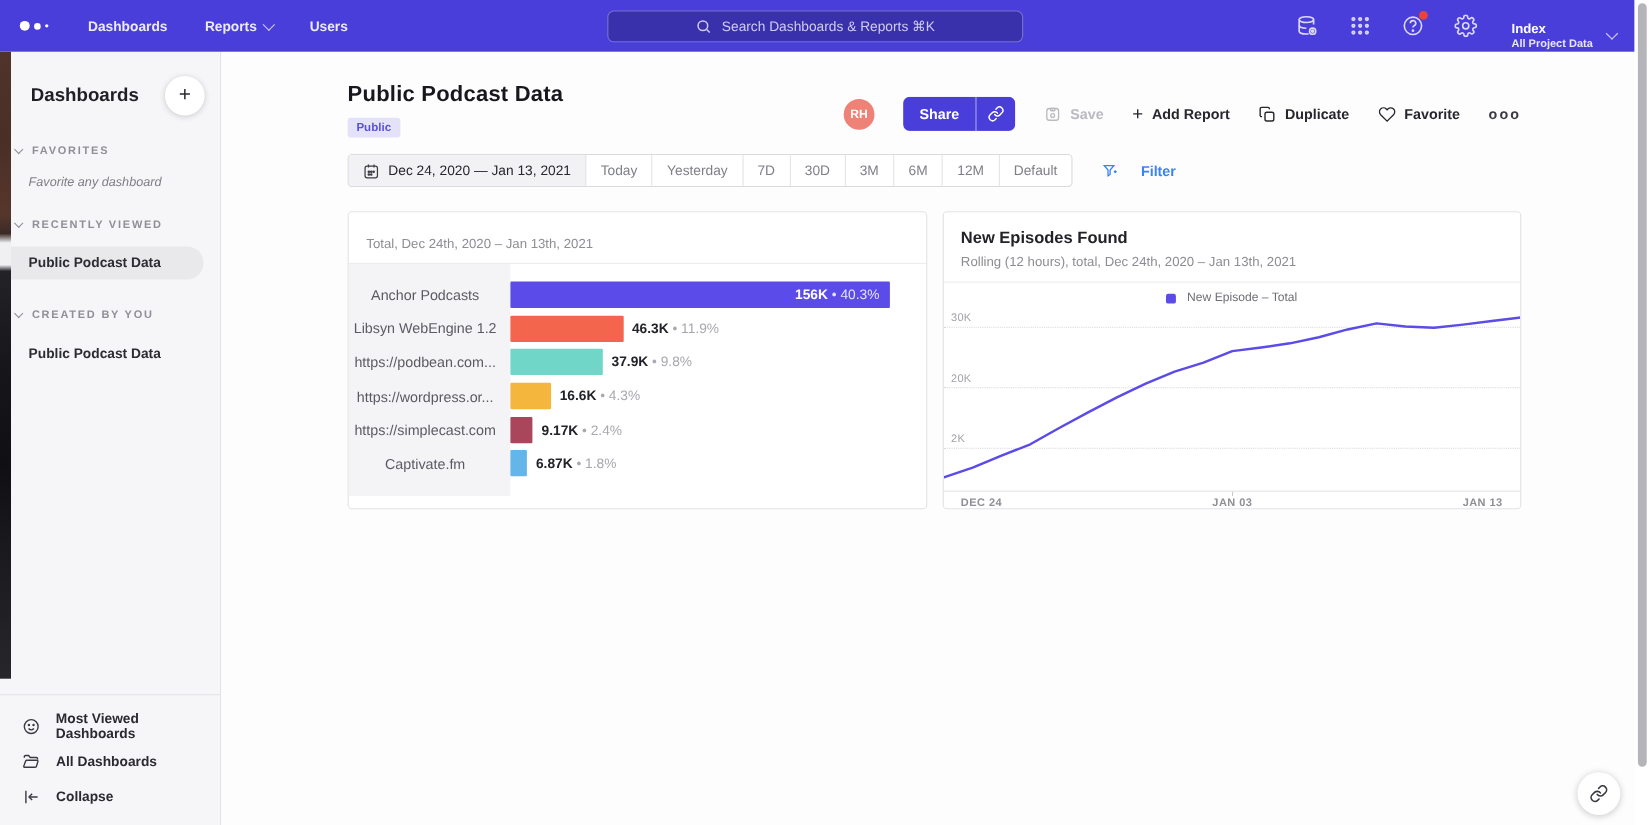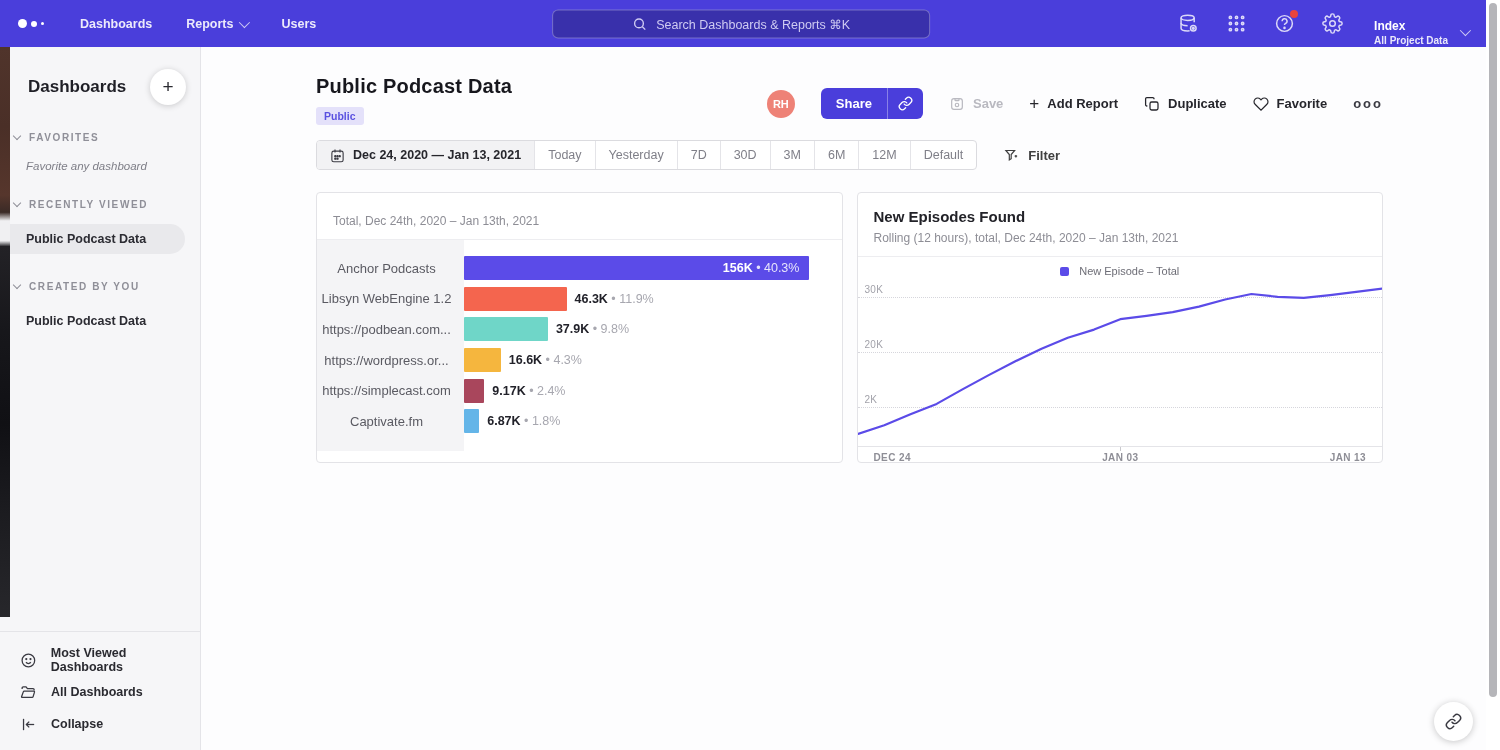--- a/index.html
+++ b/index.html
@@ -83,24 +83,24 @@
   .act-btn.disabled { color:#b9b9c0; cursor:default; }
   .dots3 { letter-spacing:2px; font-size:13px; font-weight:700; color:#3a3a42; cursor:pointer; }
 
   
   .toolbar { display:flex; align-items:center; padding:15px 103px 0 115px; }
   .seg-group { display:flex; border:1px solid #dbdbdf; border-radius:4px; overflow:hidden; height:30px;
     background:#fff; }
   .seg { display:flex; align-items:center; gap:8px; padding:0 13px; font-size:12.5px; color:#7f7f88;
     border-right:1px solid #e4e4e8; cursor:pointer; white-space:nowrap; }
   .seg:last-child { border-right:none; }
-  .seg.date { background:#f2f2f4; font-weight:700; color:#26262c;text-align:center; }
+  .seg.date { background:#f2f2f4; font-weight:400; color:#26262c;text-align:center; }
   .seg.date svg { width:15px; height:15px; color:#3a3a42; }
-  .filter-btn { display:flex; align-items:center; gap:9px; margin-left:27px; font-size:13px;
-    font-weight:700; color:#404040; cursor:pointer; background:none; border:none; font-family:inherit; }
+  .filter-btn { display:flex; align-items:center; gap:20px; margin-left:27px; font-size:13px;
+    font-weight:700; color:#3b82f6; cursor:pointer; background:none; border:none; font-family:inherit; }
   .filter-btn svg { width:15px; height:15px; }
 
   
   .cards { display:flex; gap:14px; padding:22px 103px 0 115px; }
   .card { flex:1; height:271px; background:#fff; border:1px solid #e3e3e7; border-radius:4px;
     overflow:hidden; }
   .card-head { padding:15px 16px 11px; border-bottom:1px solid #ededf0; }
   .card-title { font-size:15px; font-weight:700; color:#222228; }
   .card-sub { font-size:12px; color:#8d8d95; margin-top:6px; }
 

